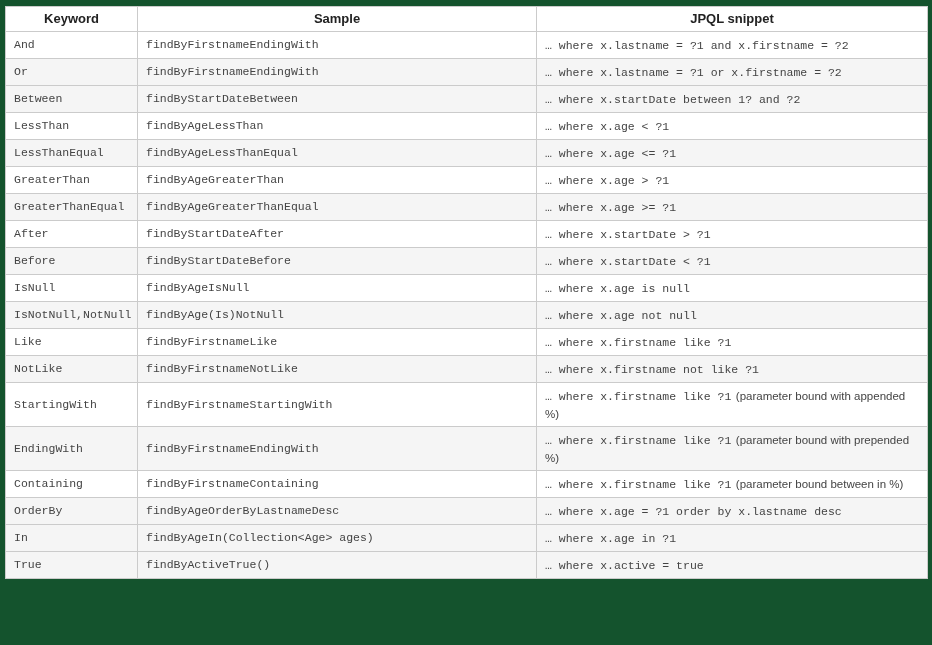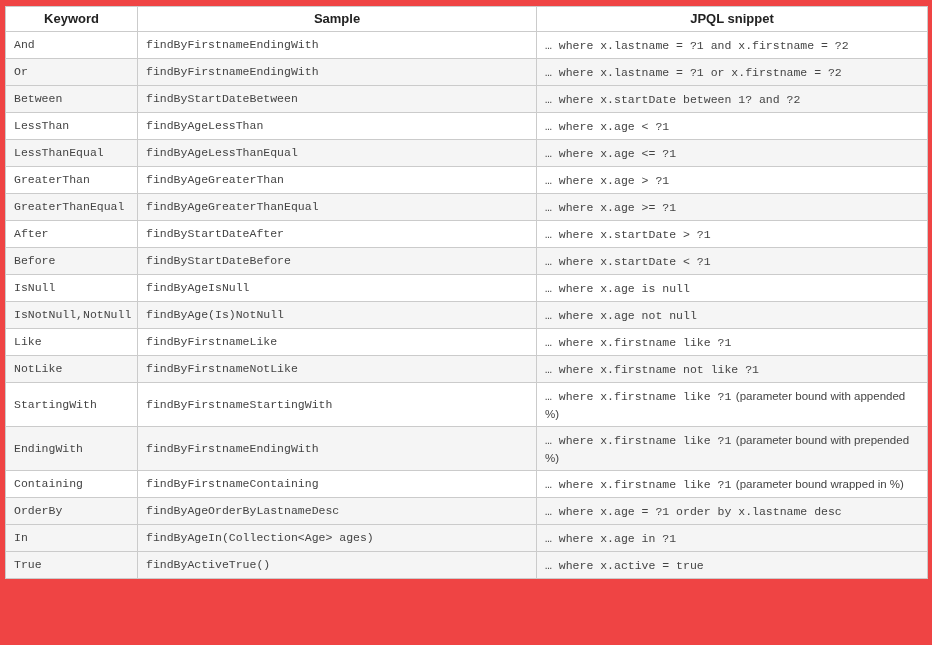--- a/index.html
+++ b/index.html
@@ -5,21 +5,21 @@
   html, body {
     margin: 0;
     background: #ffffff;
     font-family: "Liberation Sans", sans-serif;
   }
   .page {
     width: 932px;
     height: 645px;
     box-sizing: border-box;
     padding: 6px 5px;
-    background: #ef4444;
+    background: #14532d;
     overflow: hidden;
   }
   table.kw-table {
     border-collapse: collapse;
     table-layout: fixed;
     width: 922px;
     background: #ffffff;
   }
   table.kw-table th,
   table.kw-table td {
@@ -150,21 +150,21 @@
     <td class="c-snippet"><span class="mono">… where x.firstname like ?1</span> <span class="note">(parameter bound with appended %)</span></td>
   </tr>
         <tr class="stripe">
     <td class="c-keyword mono">EndingWith</td>
     <td class="c-sample mono">findByFirstnameEndingWith</td>
     <td class="c-snippet"><span class="mono">… where x.firstname like ?1</span> <span class="note">(parameter bound with prepended %)</span></td>
   </tr>
         <tr>
     <td class="c-keyword mono">Containing</td>
     <td class="c-sample mono">findByFirstnameContaining</td>
-    <td class="c-snippet"><span class="mono">… where x.firstname like ?1</span> <span class="note">(parameter bound wrapped in %)</span></td>
+    <td class="c-snippet"><span class="mono">… where x.firstname like ?1</span> <span class="note">(parameter bound between in %)</span></td>
   </tr>
         <tr class="stripe">
     <td class="c-keyword mono">OrderBy</td>
     <td class="c-sample mono">findByAgeOrderByLastnameDesc</td>
     <td class="c-snippet"><span class="mono">… where x.age = ?1 order by x.lastname desc</span></td>
   </tr>
         <tr class="stripe">
     <td class="c-keyword mono">In</td>
     <td class="c-sample mono">findByAgeIn(Collection&lt;Age&gt; ages)</td>
     <td class="c-snippet"><span class="mono">… where x.age in ?1</span></td>

